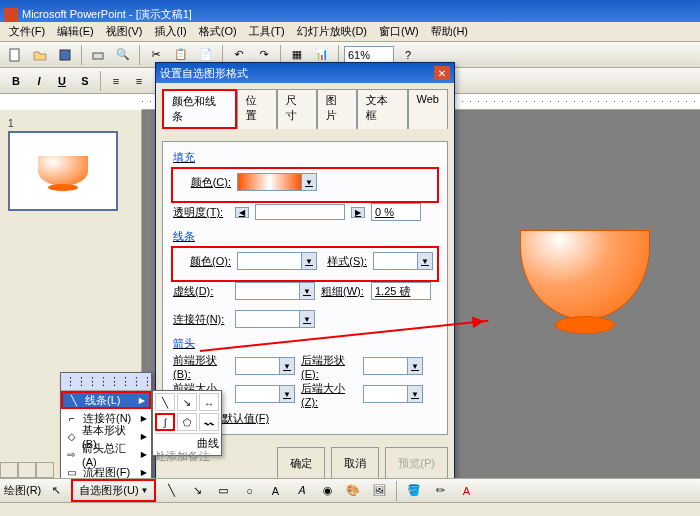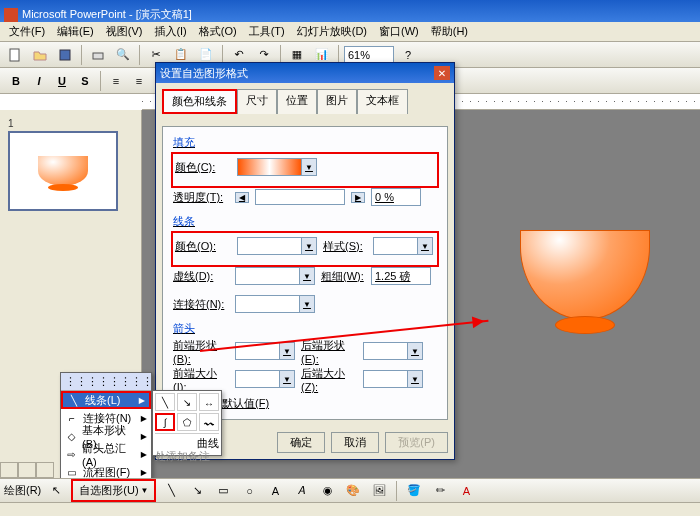--- a/index.html
+++ b/index.html
@@ -54,23 +54,23 @@
     .field-label { width: 56px; }
     .color-combo { width: 80px; height: 18px; border: 1px solid #7f9db9; display: flex; }
     .color-sw { flex: 1; background: linear-gradient(90deg,#f50,#fff,#f50); }
     .color-combo.line .color-sw { background: #fff; }
     .combo-arrow { width: 15px; background: #dbe4f0; border-left: 1px solid #7f9db9; display: flex; align-items: center; justify-content: center; font-size: 8px; }
     .slider-track { width: 90px; height: 16px; border: 1px solid #7f9db9; background: #fff; display: flex; }
     .slider-btn { width: 14px; background: #dbe4f0; border: 1px solid #7f9db9; font-size: 8px; display: flex; align-items: center; justify-content: center; }
     .spin { width: 50px; height: 18px; border: 1px solid #7f9db9; background: #fff; display: flex; align-items: center; padding: 0 3px; }
     .select-box { width: 80px; height: 18px; border: 1px solid #7f9db9; background: #fff; display: flex; }
     .select-box .val { flex: 1; padding: 1px 3px; }
-    .red-hl { border: 2px solid #e00; padding: 2px; margin: -2px; }
+    .red-hl { border: 2px solid #e00; padding: 2px; margin: -2px; text-align: right; }
     .dlg-buttons { display: flex; justify-content: flex-end; gap: 6px; padding: 6px; }
-    .btn { padding: 2px 12px; border: 1px solid #919b9c; background: #ece9d8; }
+    .btn { padding: 8px 12px; border: 1px solid #919b9c; background: #ece9d8; }
     .btn.disabled { color: #aca899; }
     .checkbox-row { display: flex; align-items: center; gap: 4px; margin-top: 4px; }
     .chk { width: 12px; height: 12px; border: 1px solid #7f9db9; background: #fff; }
     
     
     .ctx-menu { position: absolute; left: 60px; top: 372px; width: 92px; background: #fff; border: 1px solid #666; box-shadow: 2px 2px 4px rgba(0,0,0,.3); }
     .ctx-item { display: flex; align-items: center; height: 18px; padding: 0 4px; gap: 4px; }
     .ctx-item.header { background: #d6dff7; border-bottom: 1px solid #aaa; }
     .ctx-item.hl-red { border: 2px solid #e00; background: #316ac5; color: #fff; }
     .ctx-icon { width: 14px; height: 14px; display: flex; align-items: center; justify-content: center; font-size: 10px; }
@@ -192,24 +192,25 @@
   </div>
 </div>
 
 <div class="dialog">
   <div class="dlg-title">
     <span>设置自选图形格式</span>
     <div class="dlg-close">✕</div>
   </div>
   <div class="dlg-tabs">
     <div class="dlg-tab active hl">颜色和线条</div>
+    <div class="dlg-tab">位置</div>
     <div class="dlg-tab">尺寸</div>
-    <div class="dlg-tab">位置</div>
     <div class="dlg-tab">图片</div>
     <div class="dlg-tab">文本框</div>
+    <div class="dlg-tab">Web</div>
   </div>
   <div class="dlg-body">
     <div class="section-label">填充</div>
     <div class="red-hl">
       <div class="field-row">
         <span class="field-label">颜色(C):</span>
         <div class="color-combo">
             <div class="color-sw"></div>
             <div class="combo-arrow">▼</div>
           </div>

